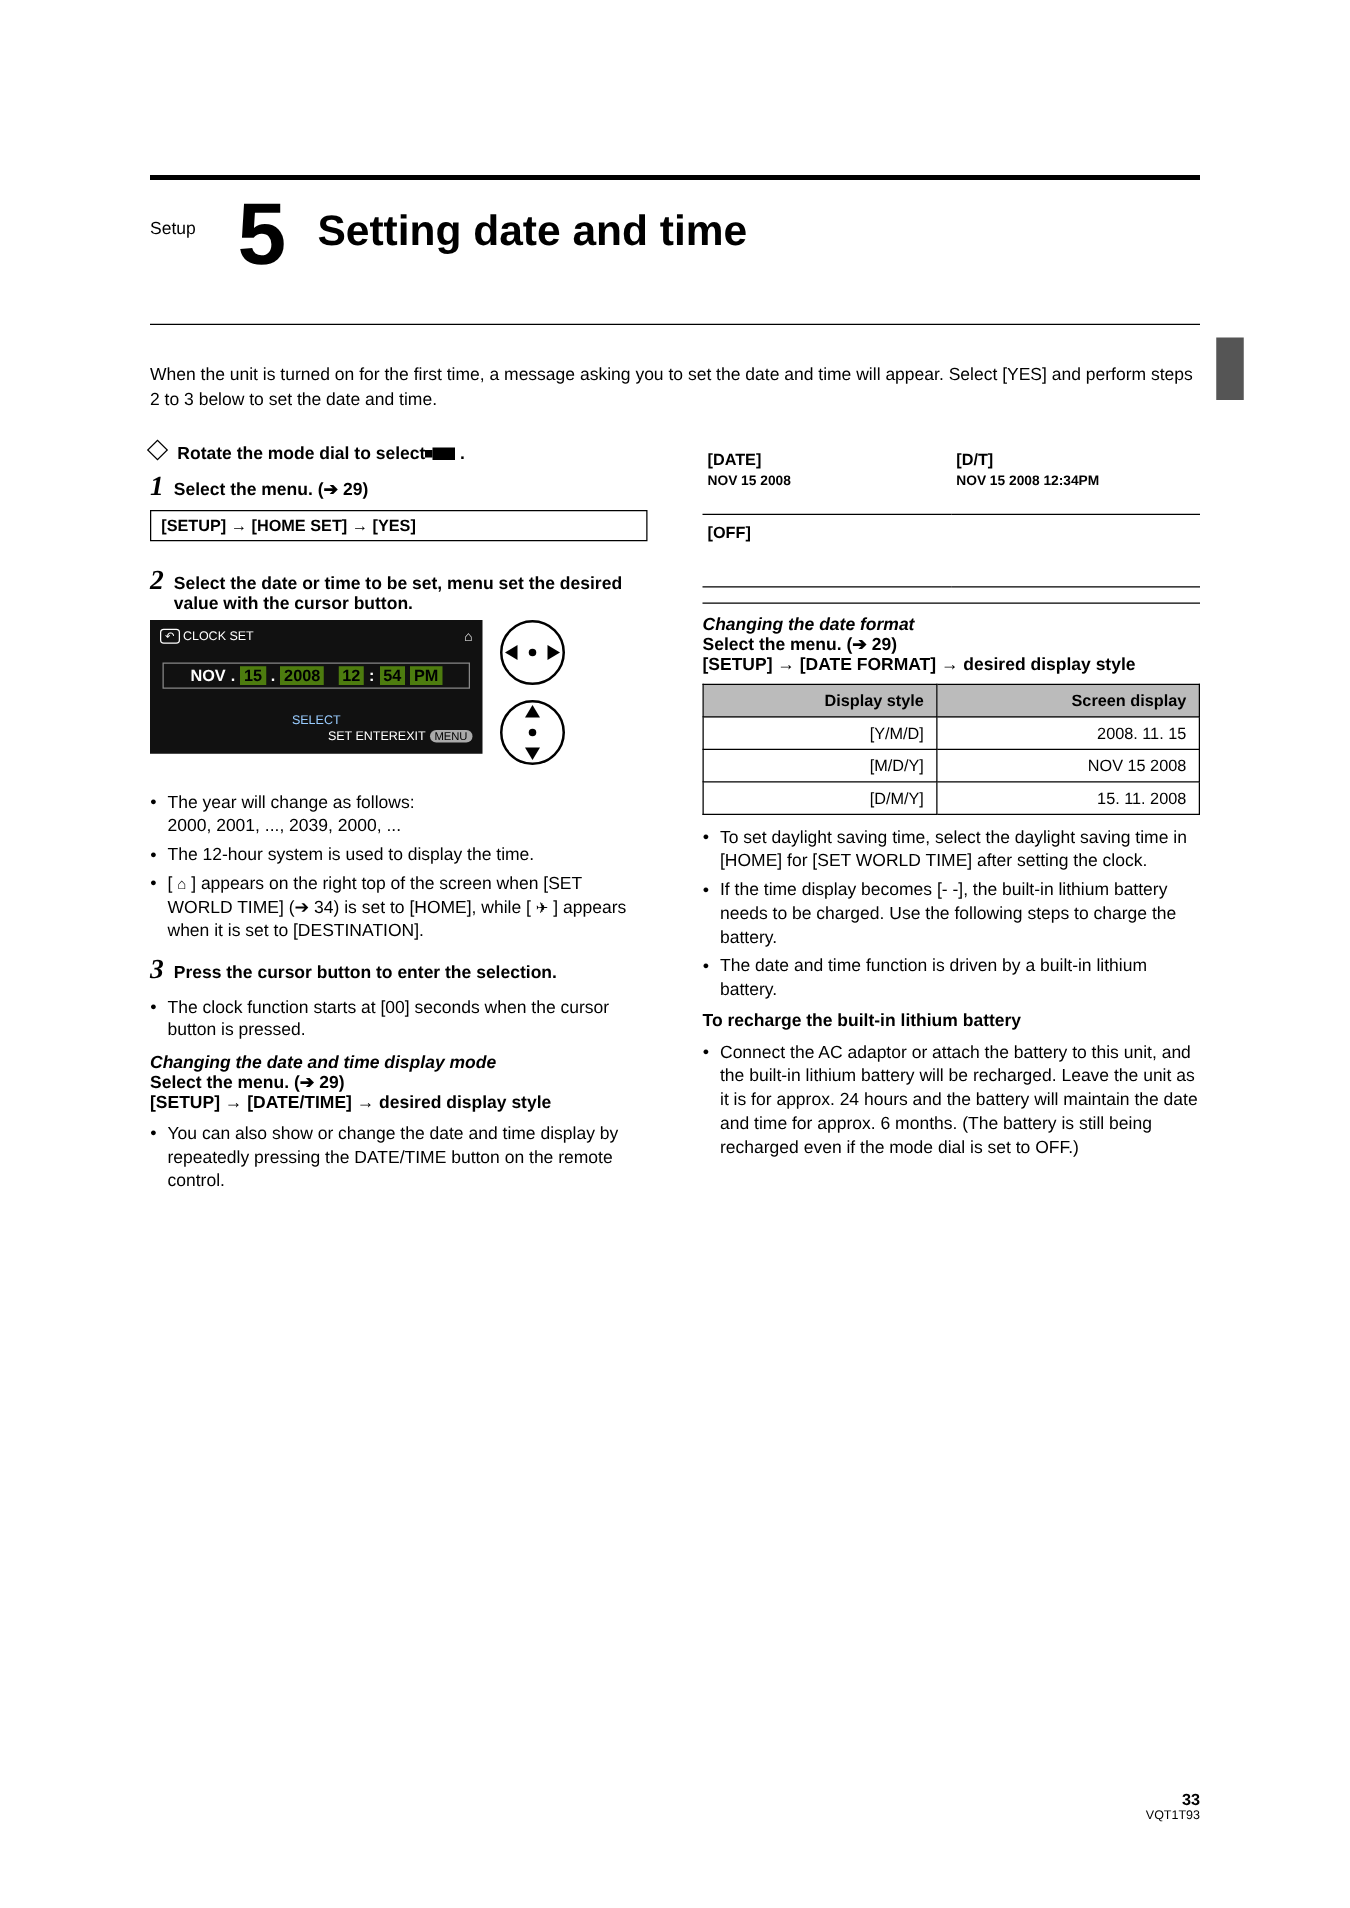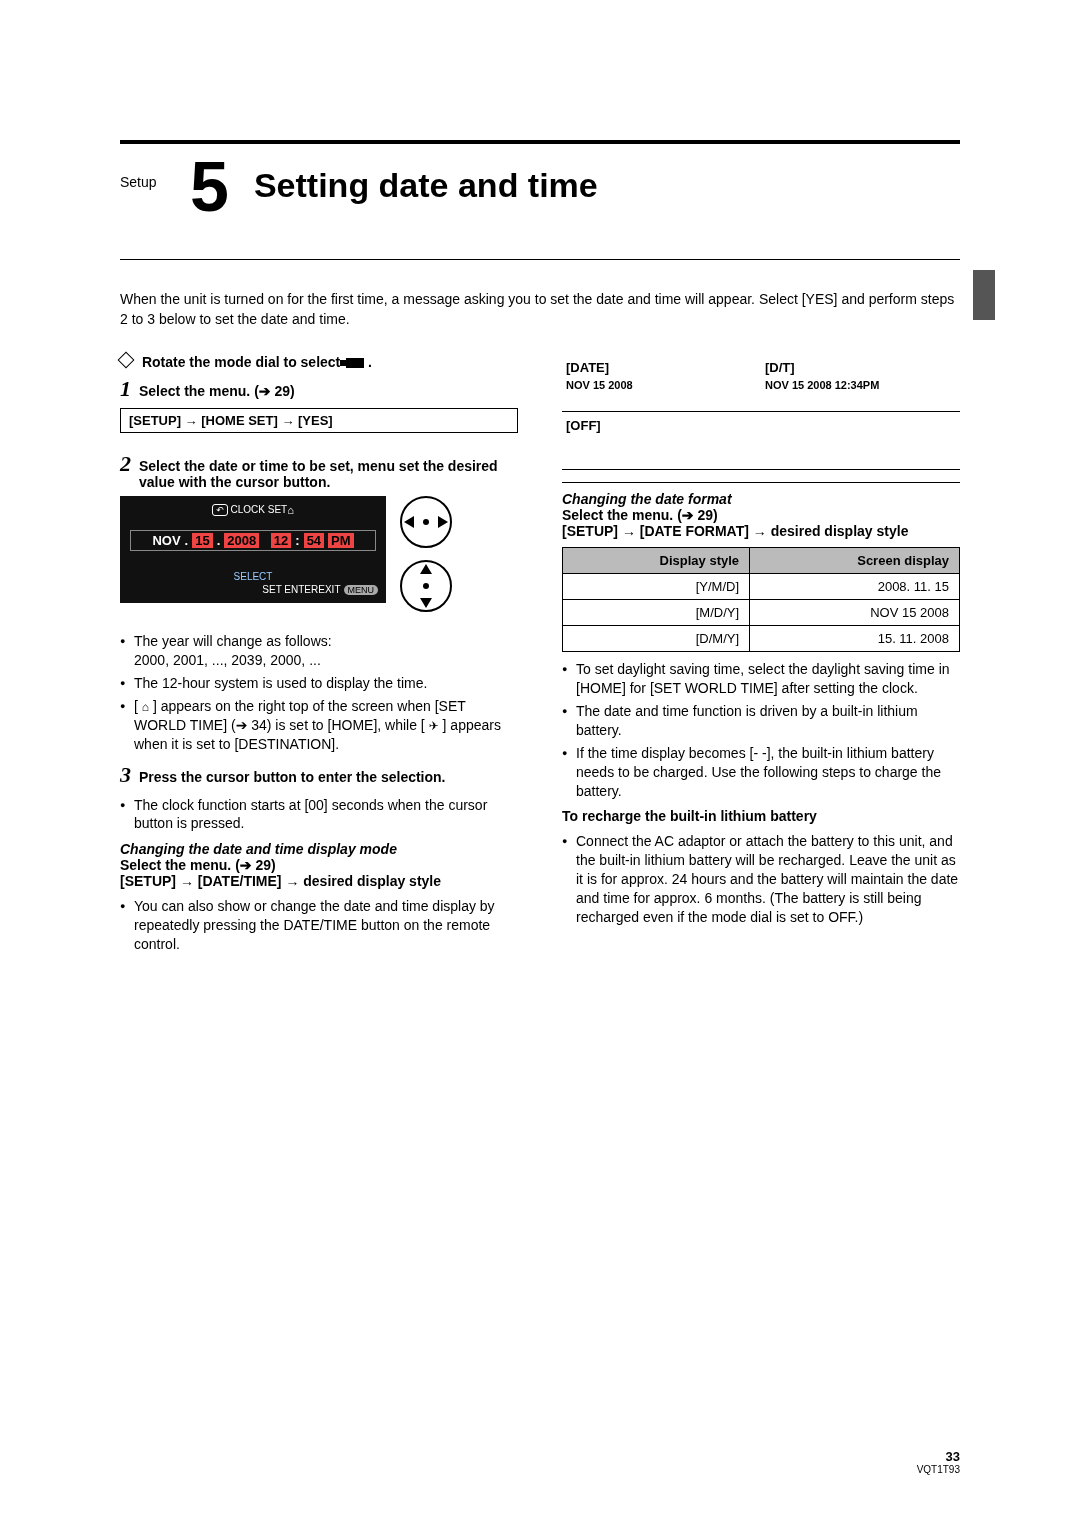--- a/index.html
+++ b/index.html
@@ -93,28 +93,28 @@
   .lcd {
     background: #111;
     color: #fff;
     width: 250px;
     padding: 8px;
     font-size: 11px;
     display: inline-block;
     vertical-align: top;
     font-family: Arial, sans-serif;
   }
-  .lcd-top { display:flex; justify-content: center; font-size:10px; margin-bottom:14px;}
+  .lcd-top { display:flex; justify-content: space-between; font-size:10px; margin-bottom:14px;}
   .lcd-top .back-icon { border:1px solid #fff; padding:0 3px; border-radius:3px; font-size:9px;}
   .lcd-top .home-icon { font-size:11px;}
   .lcd-date {
     display:flex; gap:4px; align-items:center; justify-content:center;
     border:1px solid #888; padding:2px; margin:0 2px 20px 2px;
   }
-  .lcd-date .neg { background:#ef4444; color:#000; padding:0 3px; font-size:13px; font-weight:bold;}
+  .lcd-date .neg { background:#4d7c0f; color:#000; padding:0 3px; font-size:13px; font-weight:bold;}
   .lcd-date .pos { color:#fff; font-size:13px; font-weight:bold;}
   .lcd-bot {display:flex; justify-content:flex-end; font-size:10px; align-items:center;}
   .lcd-bot .exit-btn{ background:#aaa; color:#000; border-radius:6px; padding:0 4px; font-size:9px; margin-left:3px;}
   .dpads { display:inline-block; vertical-align:top; margin-left:10px;}
   .dpad {
     width:48px; height:48px; border:2px solid #000; border-radius:50%;
     position:relative; margin-bottom:12px;
   }
   .dpad .dot{position:absolute; width:6px;height:6px;background:#000;border-radius:50%; top:21px; left:21px;}
   .dpad .tri{position:absolute; width:0;height:0;}
@@ -130,21 +130,21 @@
   .cam-glyph{display:inline-block; width:18px; height:10px; background:#000; vertical-align:middle; position:relative; margin-left:2px;}
   .cam-glyph::before{content:""; position:absolute; left:-6px; top:2px; width:6px;height:6px; background:#000;}
   .mode-table {width:100%; border-collapse:collapse; }
   .mode-table td{width:50%; border-bottom:1px solid #000; padding:6px 4px 20px 4px; vertical-align:top; font-size:12px;}
   .mode-table .hdr{font-weight:bold; font-size:13px;}
   .mode-table .val{font-size:11px; font-weight:bold; display:block; margin-top:4px;}
   .fmt-table{width:100%; border-collapse:collapse; margin:8px 0;}
   .fmt-table th, .fmt-table td{border:1px solid #000; padding:5px 10px; font-size:13px; text-align:right;}
   .fmt-table th{background:#bbb;}
   .hr-thin { border:none; border-top:1px solid #000; margin:12px 0 8px 0;}
-  .footer { position:absolute; bottom:51px; right:120px; text-align:right; font-size:13px;}
+  .footer { position:absolute; bottom:68px; right:120px; text-align:right; font-size:13px;}
   .footer .pnum{font-weight:bold;}
   .footer .code{font-size:10px;}
 </style>
 </head>
 <body>
 
 <div class="page">
   <div class="side-tab"></div>
 
   <div class="header-block">
@@ -276,22 +276,22 @@
             </tr>
         <tr>
               <td>[D/M/Y]</td>
               <td>15. 11. 2008</td>
             </tr>
       </tbody>
         </table>
 
       <ul class="bullets">
         <li>To set daylight saving time, select the daylight saving time in [HOME] for [SET WORLD TIME] after setting the clock.</li>
+        <li>If the time display becomes [- -], the built-in lithium battery needs to be charged. Use the following steps to charge the battery.</li>
         <li>The date and time function is driven by a built-in lithium battery.</li>
-        <li>If the time display becomes [- -], the built-in lithium battery needs to be charged. Use the following steps to charge the battery.</li>
       </ul>
 
       <div class="bold">To recharge the built-in lithium battery</div>
       <ul class="bullets">
         <li>Connect the AC adaptor or attach the battery to this unit, and the built-in lithium battery will be recharged. Leave the unit as it is for approx. 24 hours and the battery will maintain the date and time for approx. 6 months. (The battery is still being recharged even if the mode dial is set to OFF.)</li>
       </ul>
     </div>
   </div>
 
   <div class="footer">

